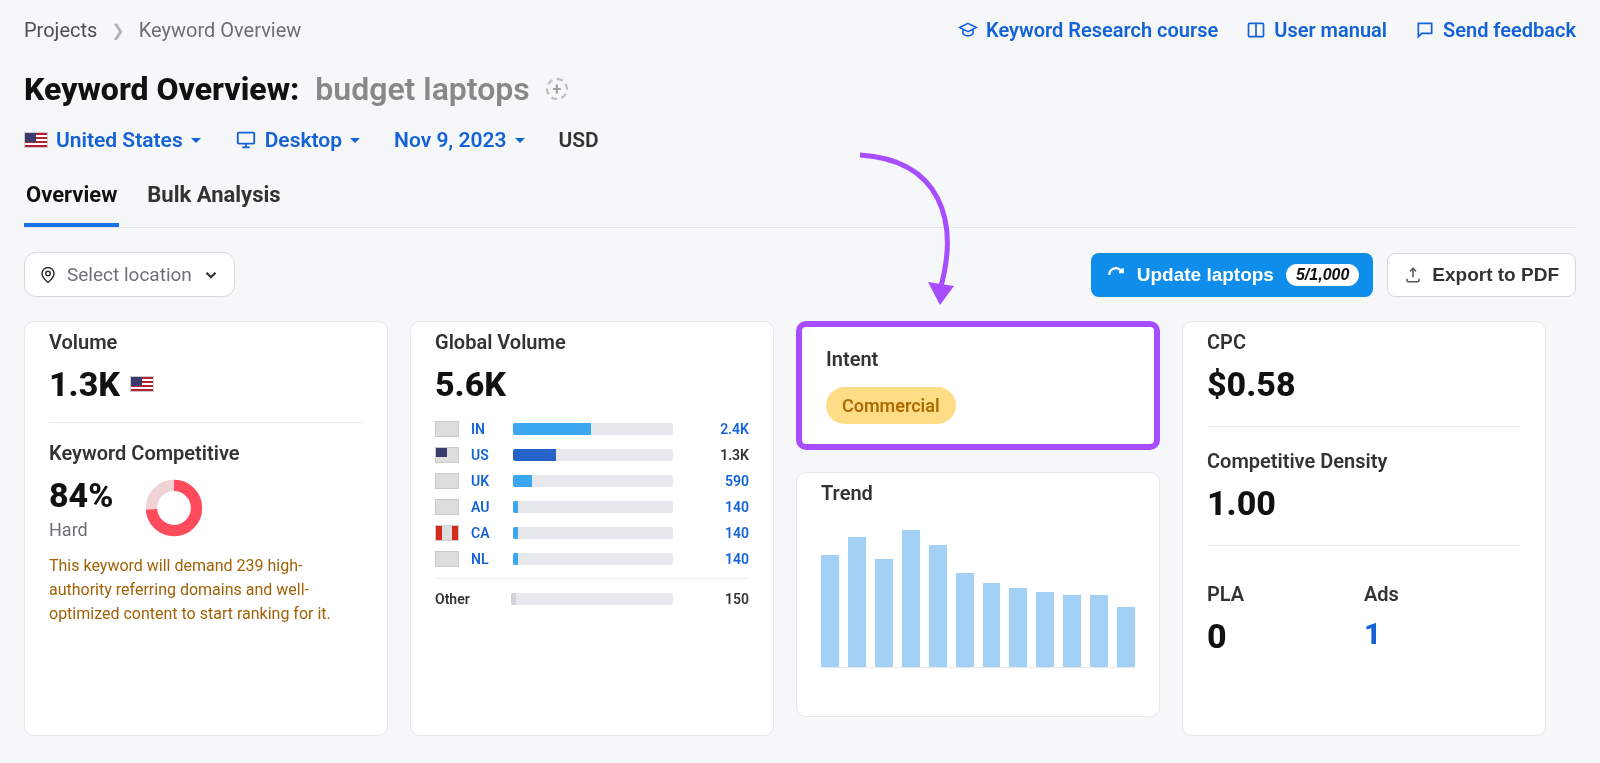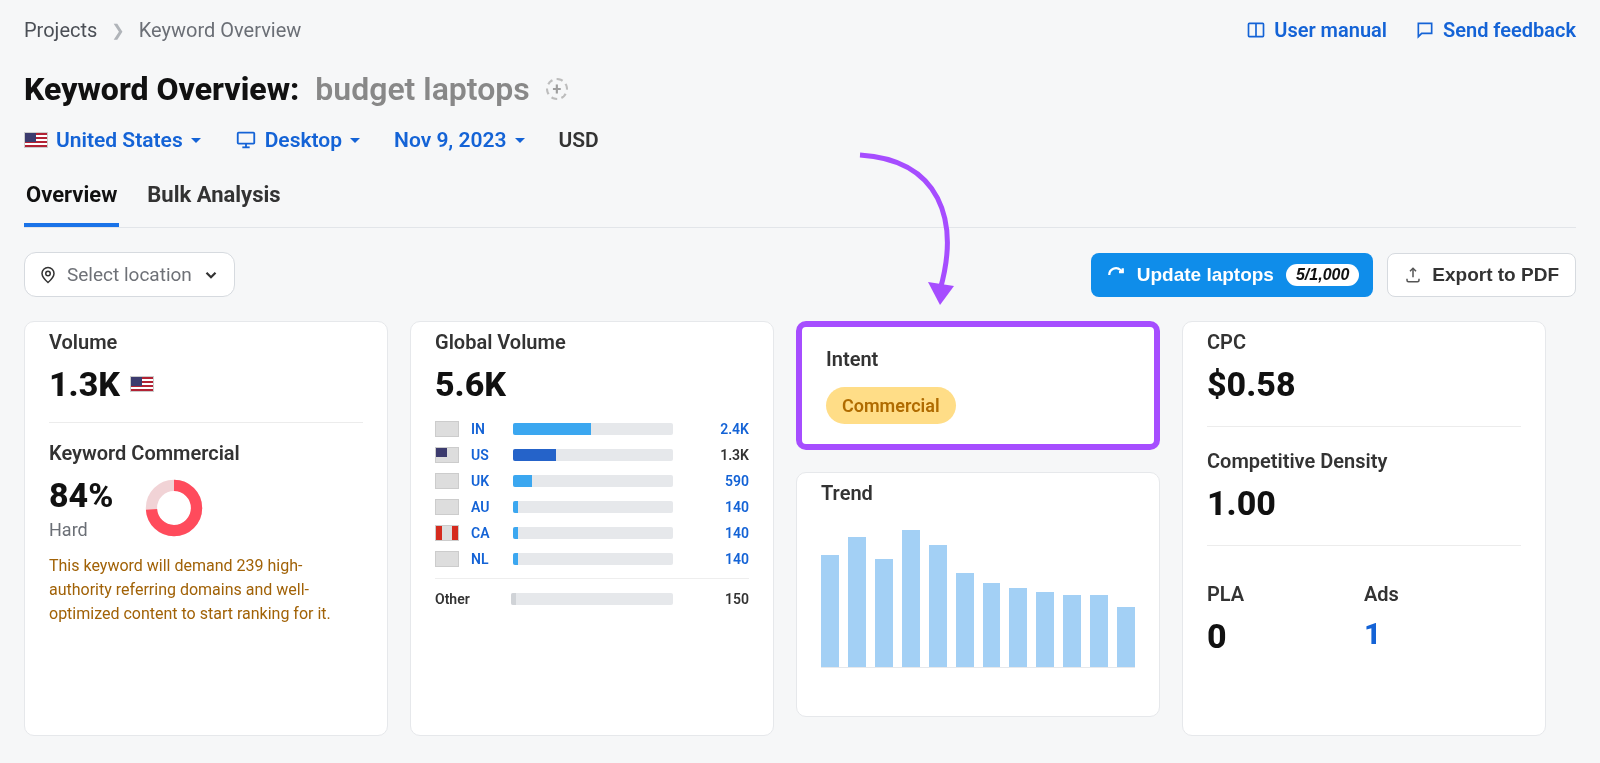--- a/index.html
+++ b/index.html
@@ -97,20 +97,27 @@
 
 <div class="topbar">
   <div class="breadcrumb">
     <a href="#" class="crumb-link">Projects</a>
     <span class="chev">❯</span>
     <span>Keyword Overview</span>
   </div>
   <div class="toplinks">
     <a href="#">
       <svg viewBox="0 0 24 24" fill="none" stroke="#1463d6" stroke-width="2">
+          <path d="M2 9l10-5 10 5-10 5L2 9z"></path>
+          <path d="M6 11v5c0 1 3 3 6 3s6-2 6-3v-5"></path>
+        </svg>
+      <span>Keyword Research course</span>
+    </a>
+    <a href="#">
+      <svg viewBox="0 0 24 24" fill="none" stroke="#1463d6" stroke-width="2">
           <rect x="3" y="4" width="18" height="16" rx="1"></rect>
           <line x1="12" y1="4" x2="12" y2="20"></line>
         </svg>
       <span>User manual</span>
     </a>
     <a href="#">
       <svg viewBox="0 0 24 24" fill="none" stroke="#1463d6" stroke-width="2">
           <path d="M4 4h16v12H8l-4 4V4z"></path>
         </svg>
       <span>Send feedback</span>
@@ -186,21 +193,21 @@
 
 <div class="cards">
 
   <div class="card volume">
     <div class="card-h">Volume</div>
     <div class="vol-row">
       <span class="big">1.3K</span>
       <span class="flag-us"></span>
     </div>
     <div class="hr"></div>
-    <div class="card-h">Keyword Commercial</div>
+    <div class="card-h">Keyword Competitive</div>
     <div class="kd-row">
       <div>
         <div class="big">84%</div>
         <div class="small-grey">Hard</div>
       </div>
       <svg class="donut" viewBox="0 0 36 36">
         <circle cx="18" cy="18" r="14" fill="none" stroke="#f1d3d6" stroke-width="7"></circle>
         <circle cx="18" cy="18" r="14" fill="none" stroke="#ff4b5c" stroke-width="7" stroke-dasharray="74 100" stroke-dashoffset="0" transform="rotate(-90 18 18)" pathLength="100"></circle>
       </svg>
     </div>

